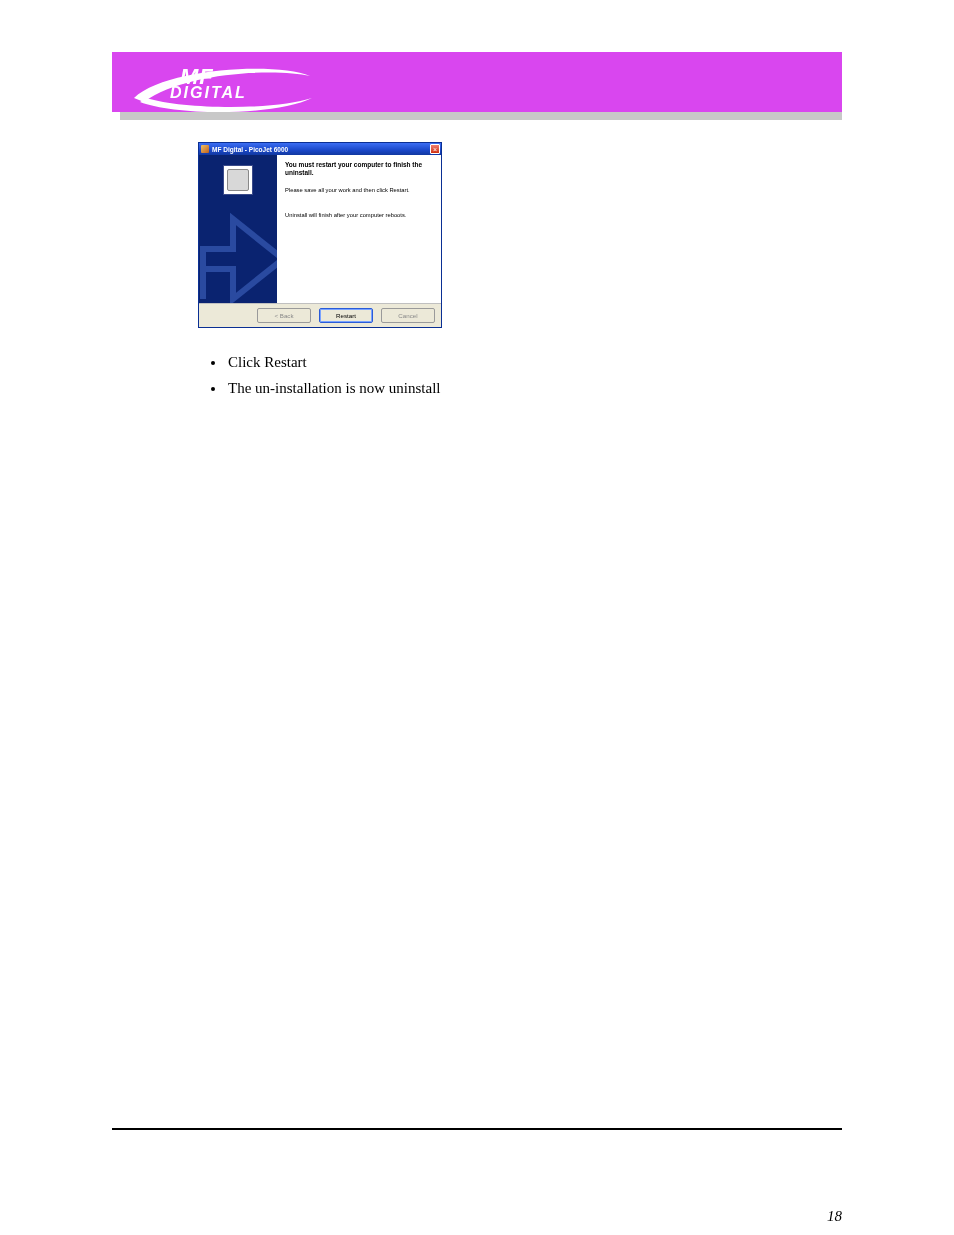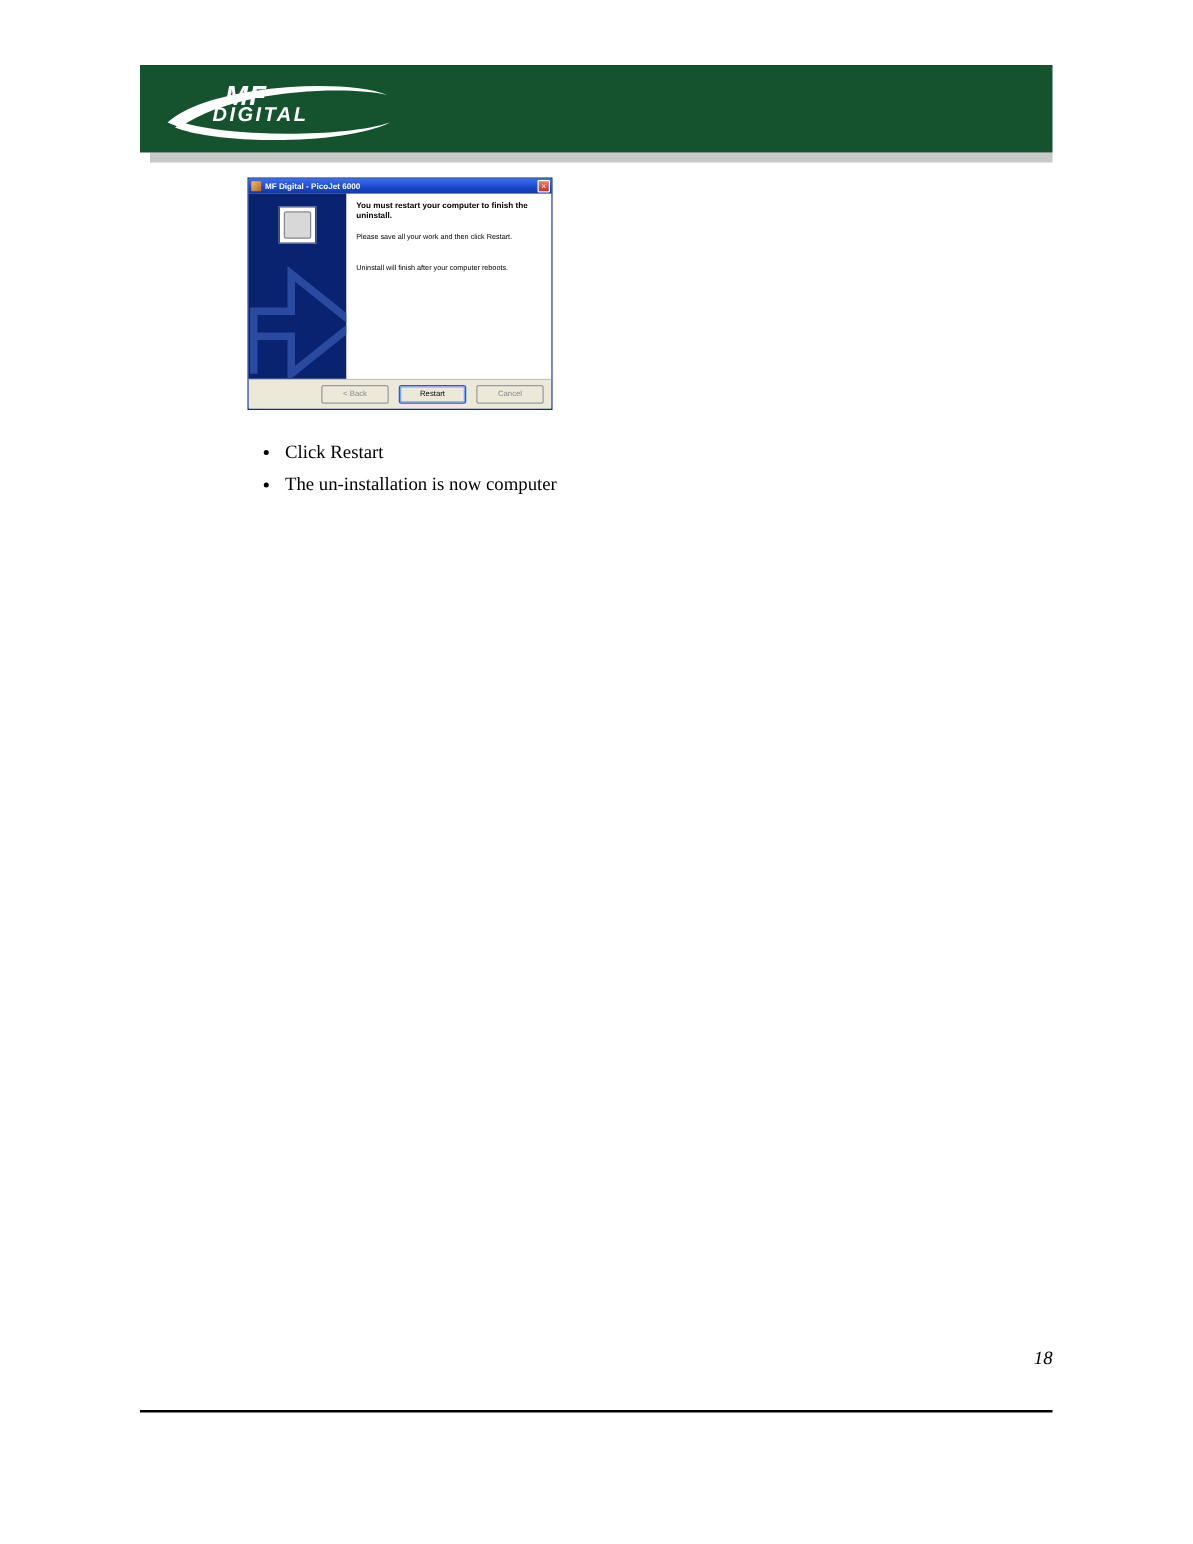--- a/index.html
+++ b/index.html
@@ -17,22 +17,22 @@
   }
 
   
   .banner-wrap {
     position: absolute;
     left: 112px;
     top: 52px;
     width: 730px;
   }
   .banner {
-    background: #14532d;
-    height: 70px;
+    background: #d946ef;
+    height: 60px;
     position: relative;
   }
   .banner-shadow {
     background: #c8c8c8;
     height: 8px;
     margin-left: 8px;
   }
 
   .logo {
     position: absolute;
@@ -197,21 +197,21 @@
     position:absolute;
     left:112px;
     top:1128px;
     width:730px;
     height:2px;
     background:#000;
   }
   .pagenum{
     position:absolute;
     right:112px;
-    top:1079px;
+    top:1208px;
     font-family:Georgia, "Times New Roman", serif;
     font-style:italic;
     font-size:15px;
   }
 </style>
 </head>
 <body>
 
 <div class="page">
 
@@ -253,19 +253,19 @@
     </div>
     <div class="dialog-buttons">
       <div class="dlg-btn">&lt; Back</div>
       <div class="dlg-btn def">Restart</div>
       <div class="dlg-btn">Cancel</div>
     </div>
   </div>
 
   <ul class="bullets">
     <li>Click Restart</li>
-    <li>The un-installation is now computer</li>
+    <li>The un-installation is now uninstall</li>
   </ul>
 
   <div class="foot-hr"></div>
   <div class="pagenum">18</div>
 
 </div>
 
 </body></html>

